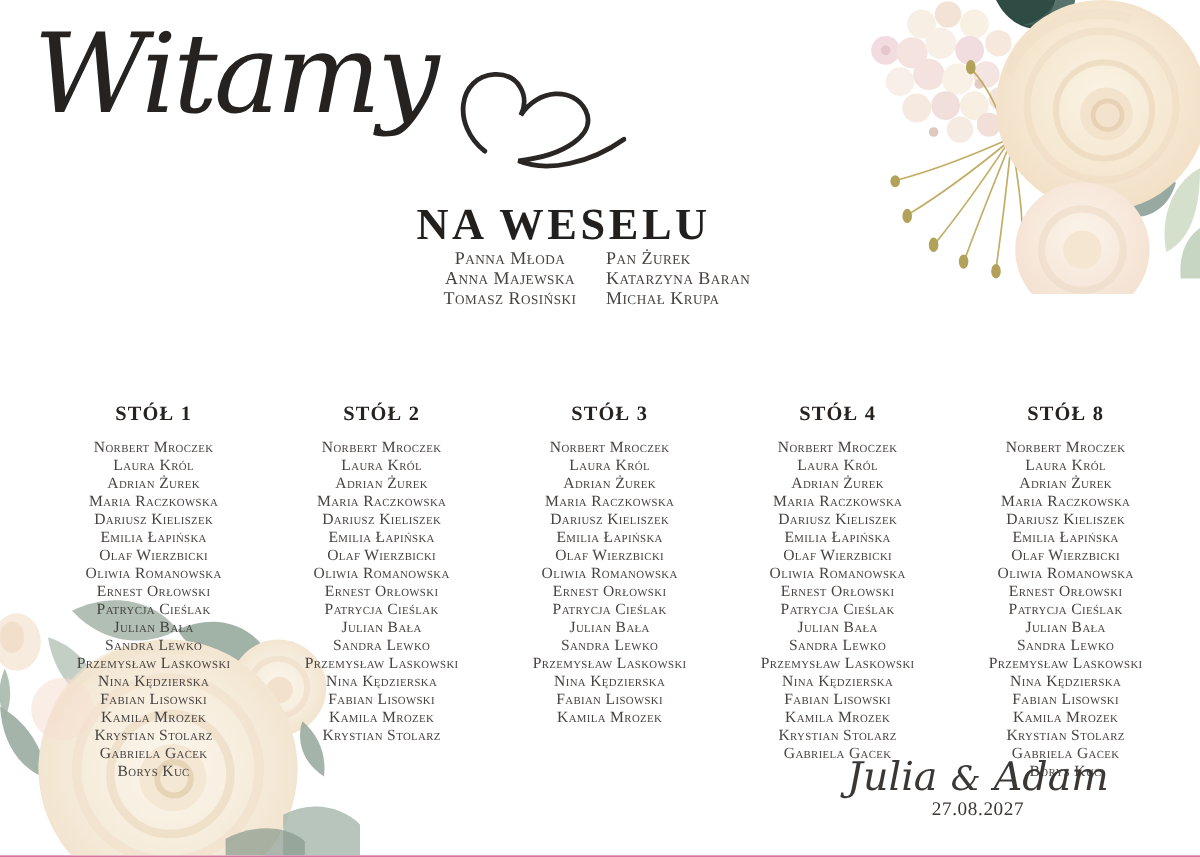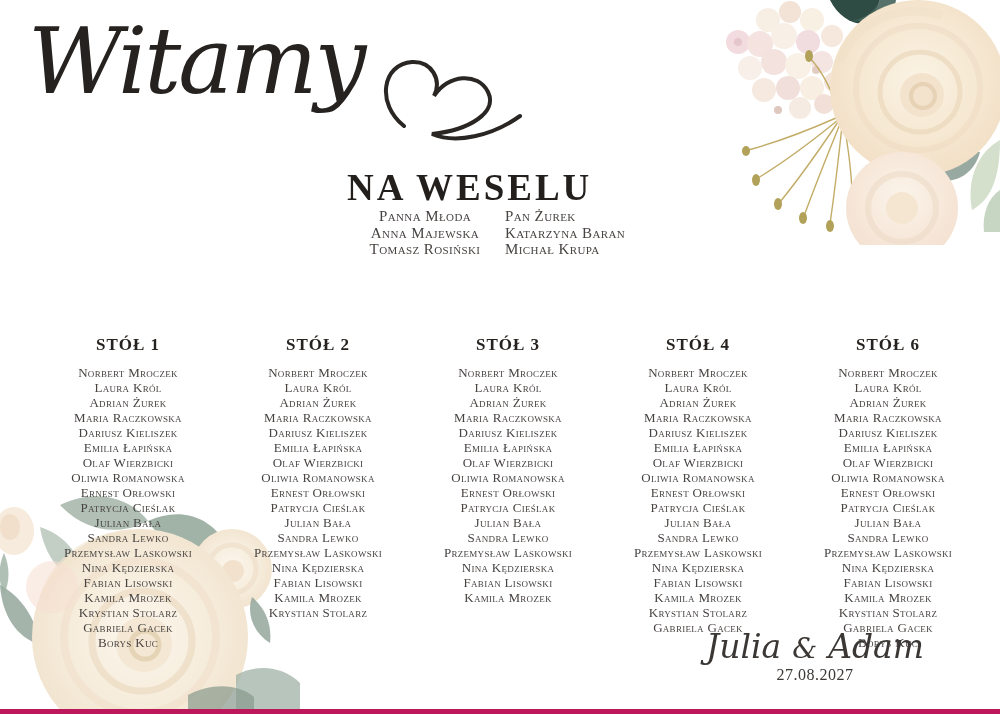--- a/index.html
+++ b/index.html
@@ -1,19 +1,19 @@
 <!DOCTYPE html>
 <html><head>
 <meta charset="utf-8">
 <style>
   html,body{margin:0;padding:0;background:#ffffff;}
   .board{
     position:relative;width:1000px;height:714px;background:#ffffff;
     overflow:hidden;font-family:"Liberation Serif",serif;
-    border-bottom:5px solid #be185d;box-sizing:border-box;
+    border-bottom:1px solid #be185d;box-sizing:border-box;
   }
   
   .flowers-tr{position:absolute;top:0;right:0;width:310px;height:245px;z-index:0;}
   .flowers-bl{position:absolute;left:0;bottom:0;width:300px;height:240px;z-index:0;}
   
   .title-script{
     position:absolute;left:28px;top:14px;z-index:2;
     font-family:"DejaVu Serif",serif;font-style:italic;
     font-size:92px;line-height:1.05;color:#262220;letter-spacing:-3px;
   }
@@ -283,21 +283,21 @@
           <div class="guest">Sandra Lewko</div>
           <div class="guest">Przemysław Laskowski</div>
           <div class="guest">Nina Kędzierska</div>
           <div class="guest">Fabian Lisowski</div>
           <div class="guest">Kamila Mrozek</div>
           <div class="guest">Krystian Stolarz</div>
           <div class="guest">Gabriela Gacek</div>
         </div>
       </div>
       <div class="table-col">
-        <h3 class="table-title">STÓŁ 6</h3>
+        <h3 class="table-title">STÓŁ 8</h3>
         <div class="guests">
 
         <div class="guest">Norbert Mroczek</div>
           <div class="guest">Laura Król</div>
           <div class="guest">Adrian Żurek</div>
           <div class="guest">Maria Raczkowska</div>
           <div class="guest">Dariusz Kieliszek</div>
           <div class="guest">Emilia Łapińska</div>
           <div class="guest">Olaf Wierzbicki</div>
           <div class="guest">Oliwia Romanowska</div>

